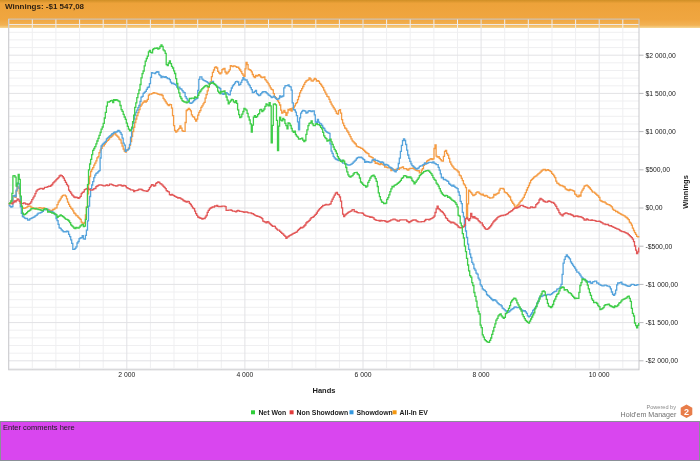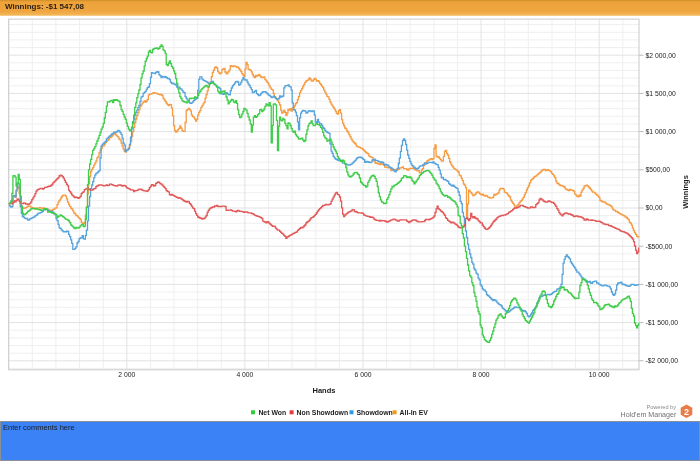--- a/index.html
+++ b/index.html
@@ -1,18 +1,18 @@
 <!DOCTYPE html>
 <html><head><meta charset="utf-8">
 <style>
 html,body{margin:0;padding:0;}
 body{width:700px;height:465px;background:#fff;font-family:"Liberation Sans",sans-serif;position:relative;overflow:hidden;}
-#topbar{position:absolute;left:0;top:0;width:700px;height:16px;background:linear-gradient(#cf8f26 0%,#eda23a 12%,#f0a640 70%,#f2b254 90%,#f6d795 100%);}
+#topbar{position:absolute;left:0;top:0;width:700px;height:28px;background:linear-gradient(#cf8f26 0%,#eda23a 12%,#f0a640 70%,#f2b254 90%,#f6d795 100%);}
 #topbar span{position:absolute;left:5px;top:1.5px;font-size:8px;font-weight:bold;color:#2b1f12;}
-#combox{position:absolute;left:0px;top:421px;width:698px;height:38px;border:1px solid #8a9097;background:#3b82f6;}
+#combox{position:absolute;left:0px;top:421px;width:698px;height:38px;border:1px solid #8a9097;background:#d946ef;}
 #combox span{position:absolute;left:2px;top:1px;font-size:7.5px;color:#1d1d1d;}
 </style></head>
 <body>
 <div id="topbar">
     <span>Winnings: -$1 547,08</span>
   </div>
 <svg width="700" height="465" style="position:absolute;left:0;top:0" font-family="Liberation Sans,sans-serif">
 <line x1="8.7" y1="368.4" x2="639.0" y2="368.4" stroke="#efeff1" stroke-width="1"></line>
 <line x1="8.7" y1="353.2" x2="639.0" y2="353.2" stroke="#efeff1" stroke-width="1"></line>
 <line x1="8.7" y1="345.5" x2="639.0" y2="345.5" stroke="#efeff1" stroke-width="1"></line>

